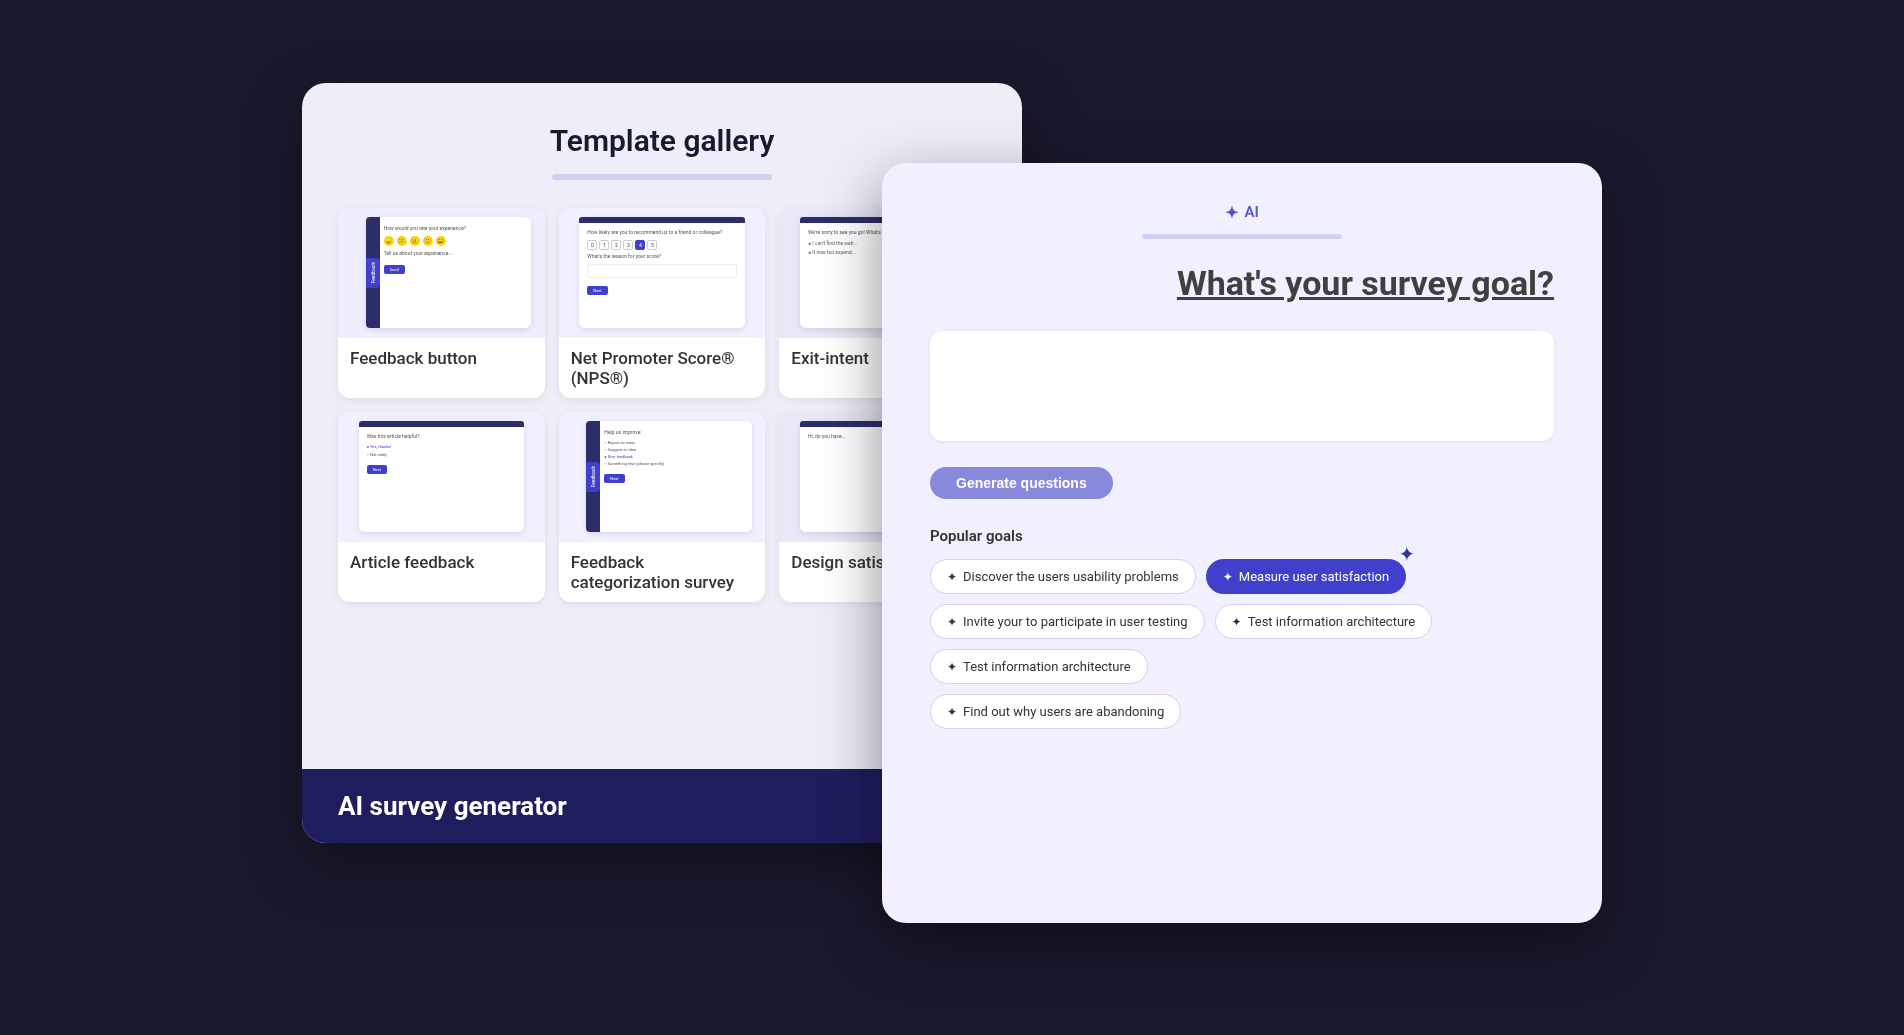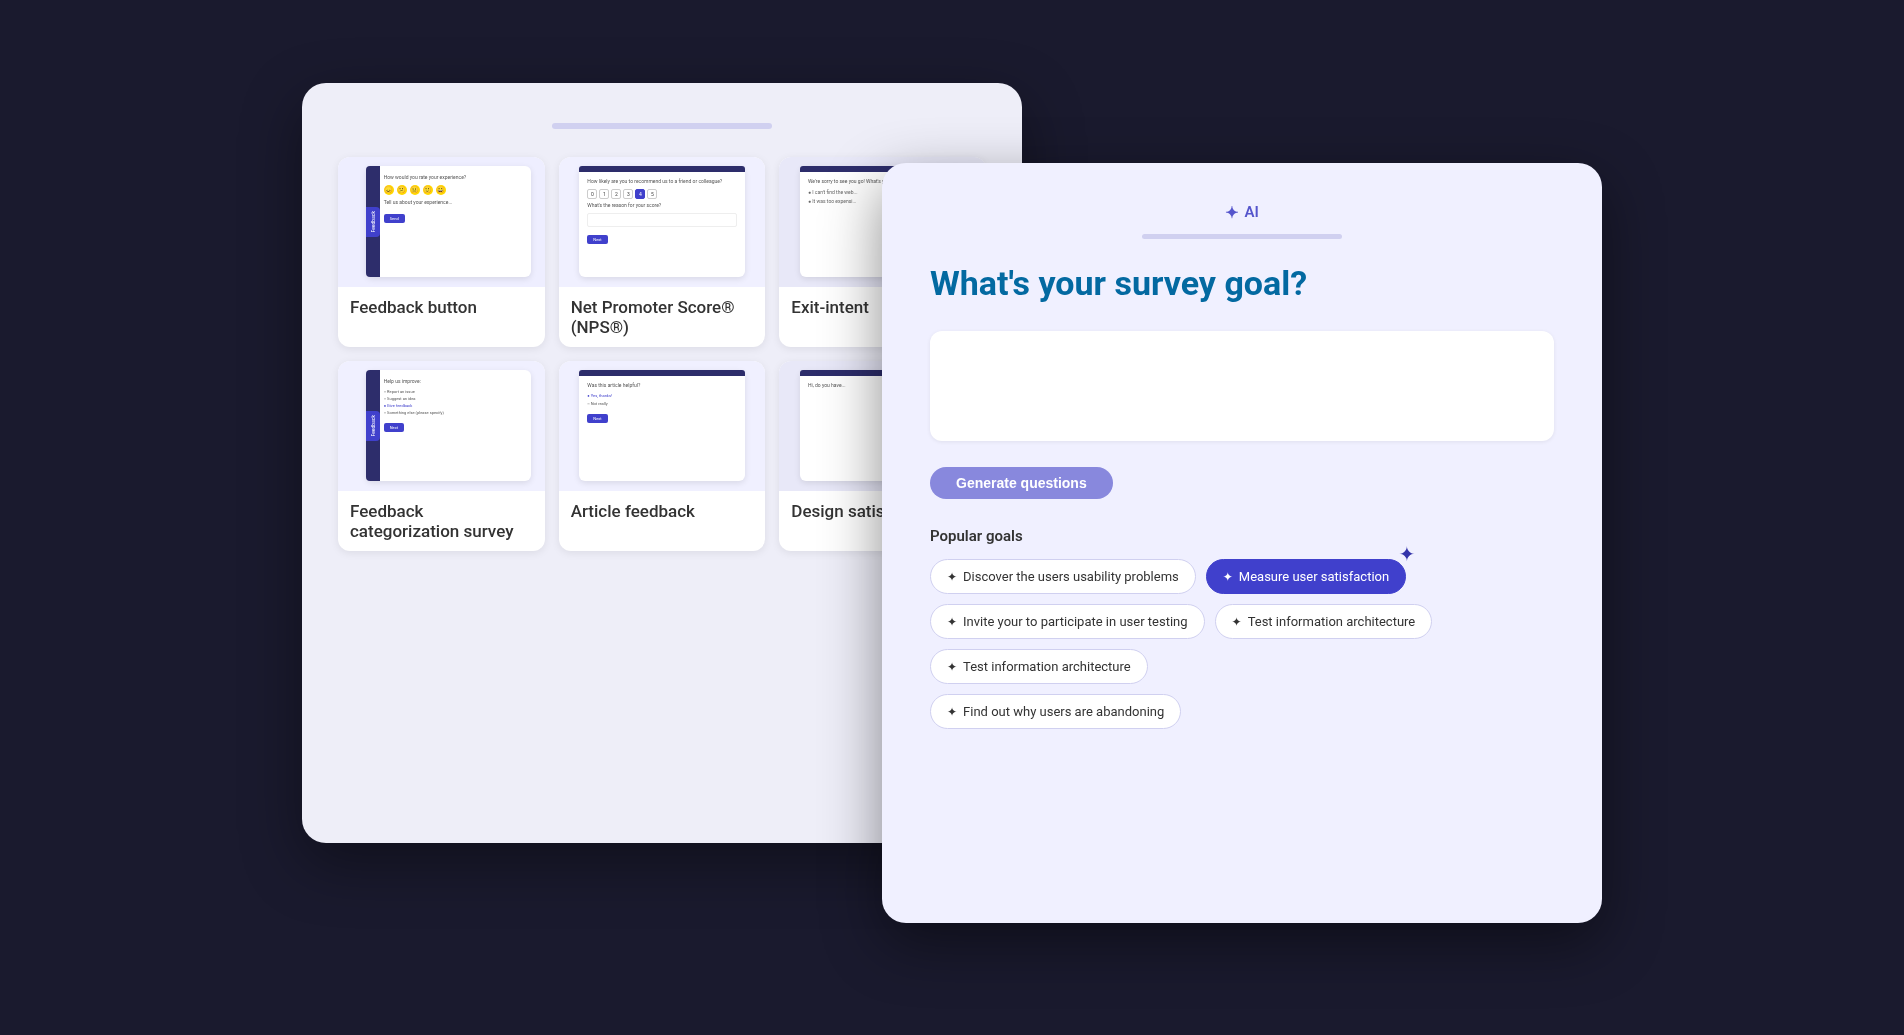--- a/index.html
+++ b/index.html
@@ -229,26 +229,27 @@
 
     .ai-survey-progress {
       width: 200px;
       height: 5px;
       background: #d0d0f0;
       border-radius: 3px;
       margin: 0 auto 24px;
     }
 
     .ai-main-title {
-      text-align: left;
+      text-align: right;
       font-size: 34px;
       font-weight: 700;
-      color: #0369a1;
+      color: #404040;
       margin-bottom: 28px;
       line-height: 1.2;
+      text-decoration: underline;
     }
 
     .ai-your-goal-label {
       font-size: 14px;
       font-weight: 600;
       color: #333;
       margin-bottom: 10px;
     }
 
     .ai-textarea {
@@ -332,20 +333,21 @@
       color: white;
     }
   </style>
 </head>
 <body>
 
 <div class="scene">
 
   <div class="template-gallery-card">
 
+    <h1 class="tg-title">Template gallery</h1>
     <div class="tg-progress-bar"></div>
 
     <div class="tg-grid">
 
       <div class="tg-item">
         <div class="tg-item-preview preview-feedback">
           <div class="preview-inner" style="margin-left:14px;">
             <div class="preview-sidebar">
               <div class="preview-sidebar-btn">
                 <span>Feedback</span>
@@ -396,66 +398,69 @@
             <div class="p-text">We're sorry to see you go! What's your reason for leaving?</div>
             <div style="font-size:5px; color:#666; margin-bottom:3px;">● I can't find the web...</div>
             <div style="font-size:5px; color:#666; margin-bottom:3px;">● It was too expensi...</div>
           </div>
         </div>
         <div class="tg-item-label">Exit-intent</div>
       </div>
 
       <div class="tg-item">
         <div class="tg-item-preview">
+          <div class="preview-inner">
+            <div class="p-topbar"></div>
+            <div class="p-text">Was this article helpful?</div>
+            <div style="display:flex; flex-direction:column; gap:3px; margin-bottom:4px;">
+              <div style="font-size:4px; color:#4040cc;">● Yes, thanks!</div>
+              <div style="font-size:4px; color:#555;">○ Not really</div>
+            </div>
+            <div class="p-btn">Next</div>
+          </div>
+        </div>
+        <div class="tg-item-label">Article feedback</div>
+      </div>
+
+      <div class="tg-item">
+        <div class="tg-item-preview">
           <div class="preview-inner" style="margin-left:14px;">
             <div class="preview-sidebar">
               <div class="preview-sidebar-btn">
                 <span>Feedback</span>
               </div>
             </div>
             <div style="margin-left:10px;">
               <div class="p-text">Help us improve:</div>
               <div style="font-size:4px; color:#555; margin-bottom:2px;">○ Report an issue</div>
               <div style="font-size:4px; color:#555; margin-bottom:2px;">○ Suggest an idea</div>
               <div style="font-size:4px; color:#555; margin-bottom:2px; color:#4040cc;">● Give feedback</div>
               <div style="font-size:4px; color:#555; margin-bottom:4px;">○ Something else (please specify)</div>
               <div class="p-btn">Next</div>
             </div>
           </div>
         </div>
         <div class="tg-item-label">Feedback categorization survey</div>
       </div>
 
       <div class="tg-item">
-        <div class="tg-item-preview">
-          <div class="preview-inner">
-            <div class="p-topbar"></div>
-            <div class="p-text">Was this article helpful?</div>
-            <div style="display:flex; flex-direction:column; gap:3px; margin-bottom:4px;">
-              <div style="font-size:4px; color:#4040cc;">● Yes, thanks!</div>
-              <div style="font-size:4px; color:#555;">○ Not really</div>
-            </div>
-            <div class="p-btn">Next</div>
-          </div>
-        </div>
-        <div class="tg-item-label">Article feedback</div>
-      </div>
-
-      <div class="tg-item">
         <div class="tg-item-preview" style="background:#e8e8f8;">
           <div class="preview-inner">
             <div class="p-topbar"></div>
             <div class="p-text">Hi, do you have...</div>
           </div>
         </div>
         <div class="tg-item-label">Design satis...</div>
       </div>
 
     </div>
 
+    <div class="tg-banner">
+      <span class="tg-banner-text">AI survey generator</span>
+    </div>
   </div>
 
   <div class="ai-survey-card">
 
     <div class="ai-badge">
       <div class="ai-badge-inner">
         <span class="sparkle">✦</span>
         <span>AI</span>
       </div>
     </div>

